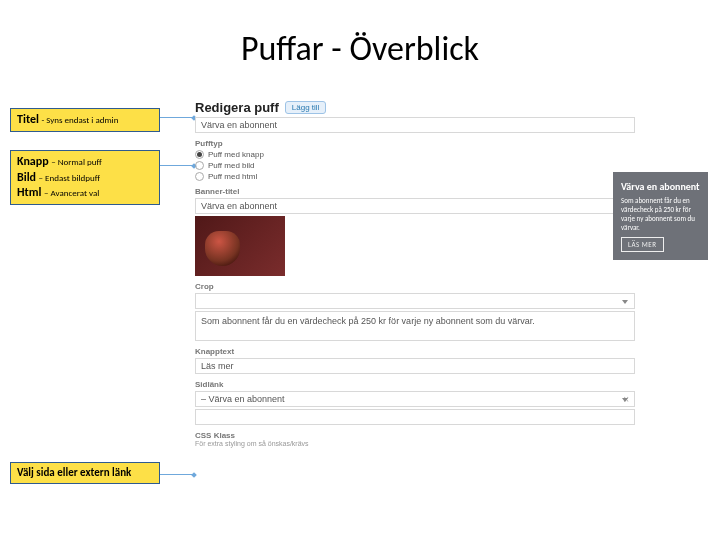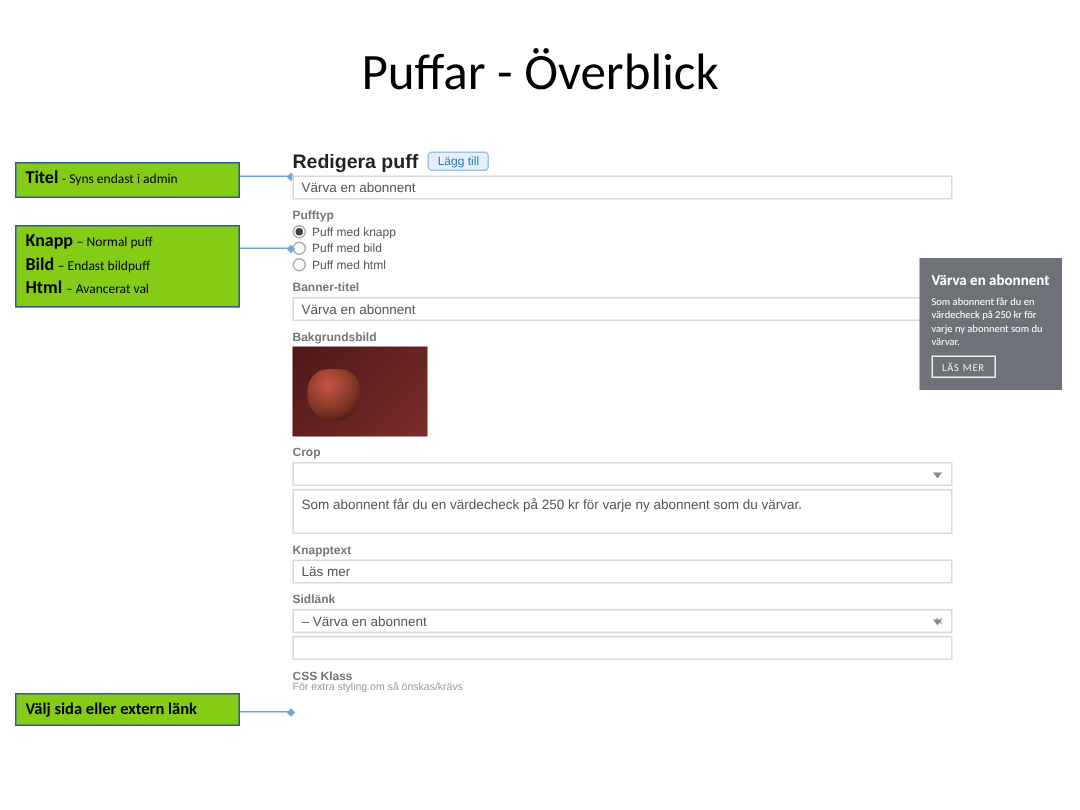--- a/index.html
+++ b/index.html
@@ -15,21 +15,21 @@
     position: absolute;
     top: 28px;
     left: 0; right: 0;
     text-align: center;
     font-size: 34px;
     font-weight: 400;
     color: #000;
   }
   .callout {
     position: absolute;
-    background: #84cc16;
+    background: #fde047;
     border: 1px solid #2f5b8f;
     padding: 3px 6px;
     font-size: 11px;
     color: #000;
     line-height: 1.3;
   }
   .callout .b { font-weight: 700; font-size: 12px; }
   .callout .s { font-size: 9px; }
   #co-title { top: 108px; left: 10px; width: 150px; }
   #co-type  { top: 150px; left: 10px; width: 150px; }
@@ -190,21 +190,20 @@
   <div class="radio-row">
       <span class="rd"></span>
       <span>Puff med html</span>
     </div>
 
   <div class="lbl">Banner-titel</div>
   <div class="field">
       <span>Värva en abonnent</span>
     </div>
 
-  <div class="lbl">Bakgrundsbild</div>
   <div class="thumb"></div>
 
   <div class="lbl">Crop</div>
   <div class="field sel"></div>
 
   <div class="field tall">
       <span>Som abonnent får du en värdecheck på 250 kr för varje ny abonnent som du värvar.</span>
     </div>
 
   <div class="lbl">Knapptext</div>

